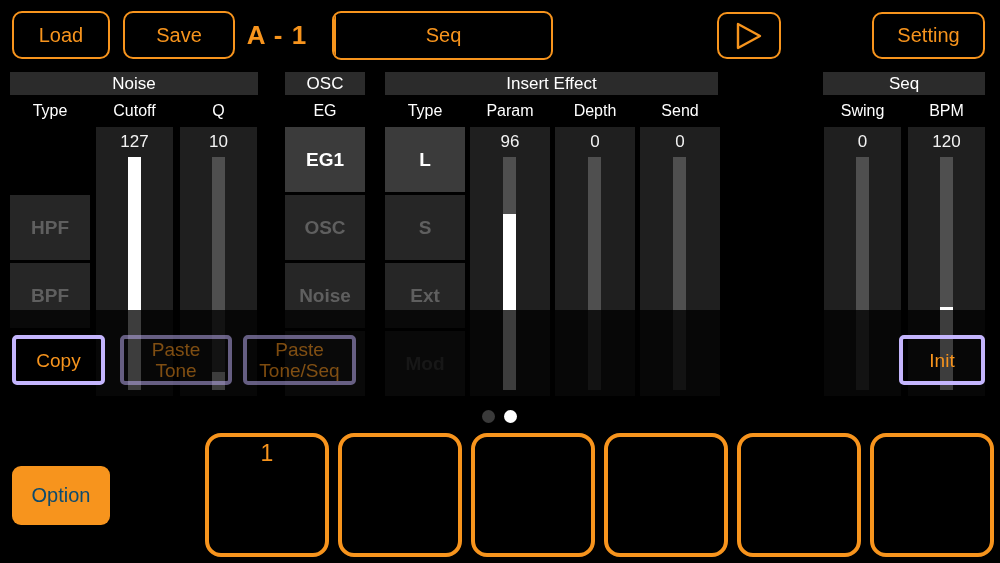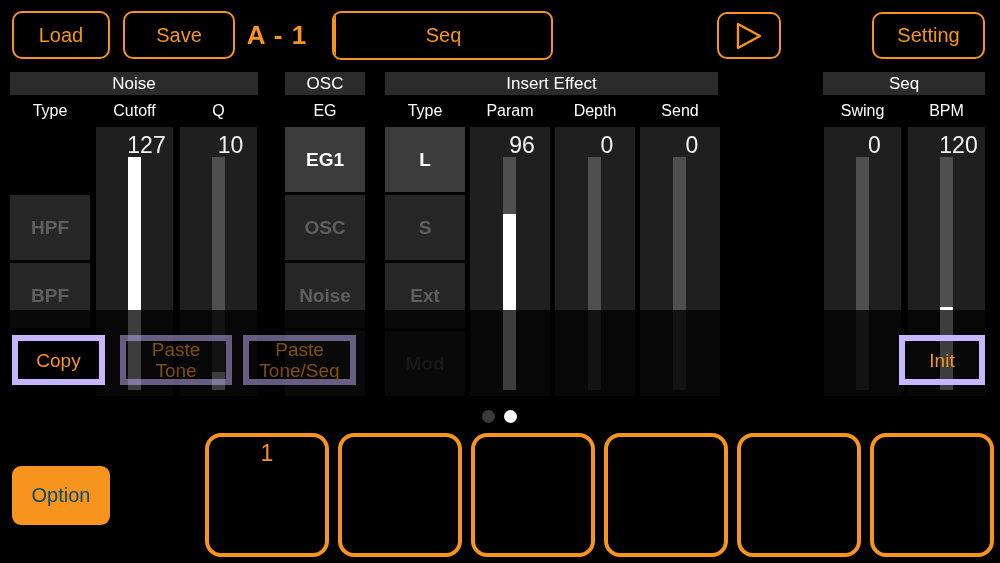--- a/index.html
+++ b/index.html
@@ -49,38 +49,38 @@
     position:absolute; left:0; width:100%; height:65px; background:#262626;
     display:flex; align-items:center; justify-content:center;
     color:#5f5f5f; font-size:19px; font-weight:bold; cursor:pointer;
   }
   .cell.sel { background:#3b3b3b; color:#fff; }
 
   
   .slider { position:absolute; top:127px; height:269px; background:#1f1f1f; cursor:pointer; }
   .slider .value {
     position:absolute; top:5px; left:0; width:100%; text-align:center;
-    color:#f2f2f2; font-size:23px;margin-left:12px;
+    color:#f2f2f2; font-size:17px;
   }
   .slider .track {
     position:absolute; top:30px; left:50%; width:13px; margin-left:-7px;
     height:233px; background:#4f4f4f;
   }
   .slider .fill {
     position:absolute; bottom:0; left:0; width:100%; background:#fff; height:0;
   }
 
   
   .dim-overlay {
     position:absolute; left:0; top:310px; width:1000px; height:87px;
     background:rgba(0,0,0,0.76); z-index:2;
   }
   .act-btn {
     position:absolute; top:335px; height:50px; z-index:3;
-    border:6px solid #c4b5fd; border-radius:0; background:transparent;
+    border:4px solid #c4b5fd; border-radius:5px; background:transparent;
     color:#F7941D; font-size:19px; font-family:inherit; line-height:21px;
     display:flex; flex-direction:column; align-items:center; justify-content:center;
     cursor:pointer;
   }
   .act-btn.disabled { opacity:0.5; cursor:default; }
 
   
   .dot { position:absolute; top:410px; width:13px; height:13px; border-radius:50%; z-index:3; }
 
   

